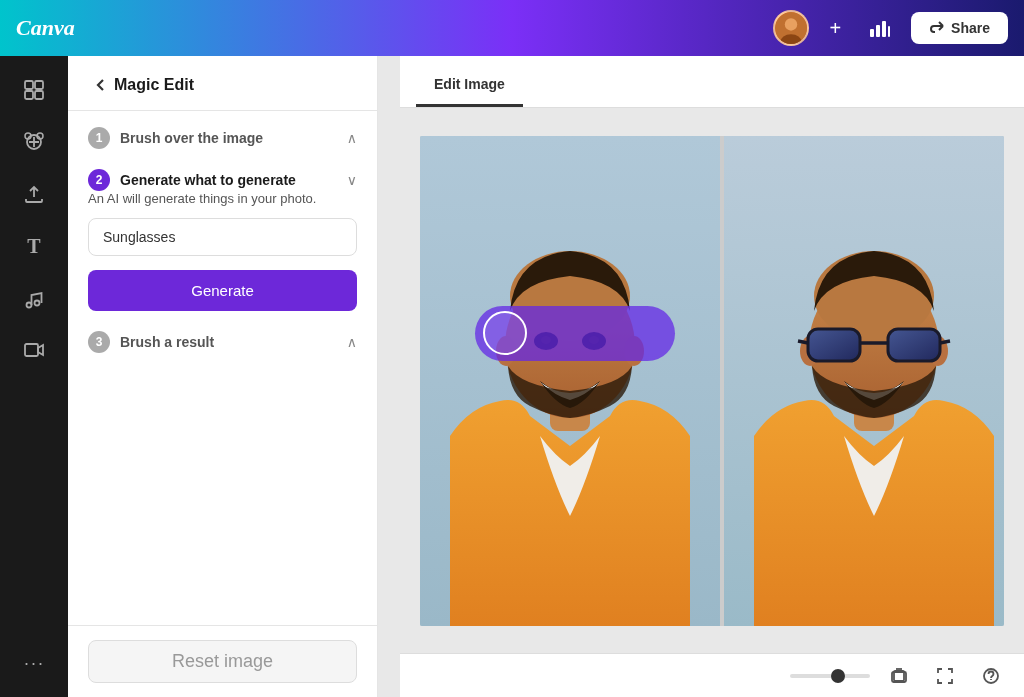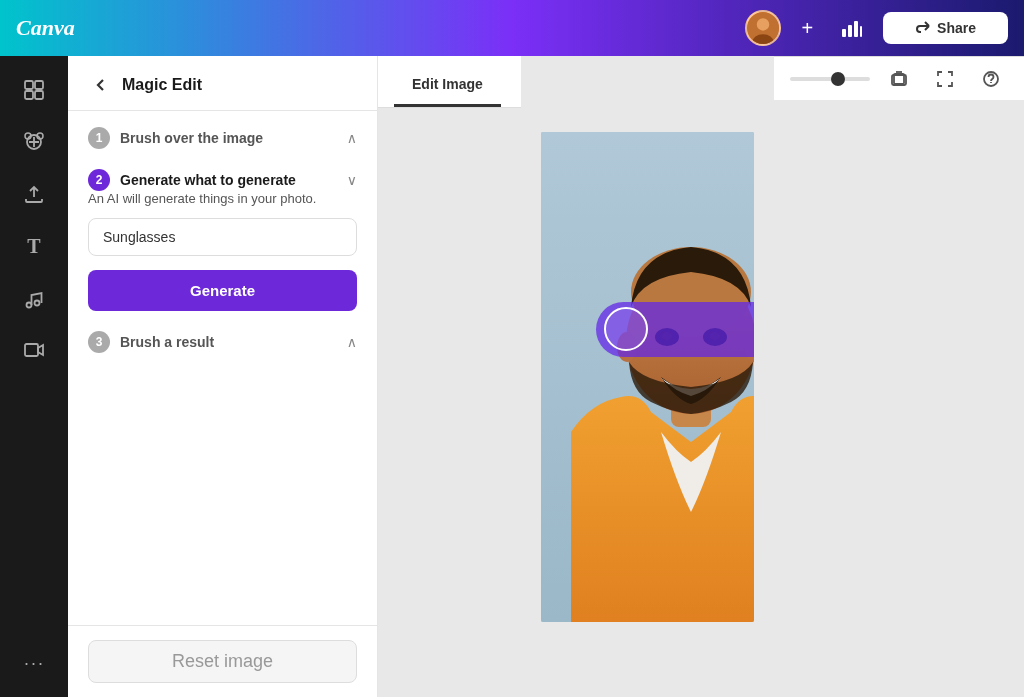--- a/index.html
+++ b/index.html
@@ -31,21 +31,21 @@
       display: flex; align-items: center; justify-content: center;
       color: white; font-size: 14px; font-weight: bold;
     }
     .header-btn {
       background: none; border: none; cursor: pointer;
       color: white; font-size: 20px; padding: 4px 8px;
       display: flex; align-items: center; gap: 6px;
     }
     .share-btn {
       background: white; color: #333; border: none; border-radius: 8px;
-      padding: 8px 32px; font-size: 14px; font-weight: 600; cursor: pointer;
+      padding: 8px 18px; font-size: 14px; font-weight: 600; cursor: pointer;
       display: flex; align-items: center; gap: 6px;
     }
 
     
     .main-layout {
       display: flex; flex: 1; overflow: hidden;
     }
 
     
     .icon-bar {
@@ -63,21 +63,21 @@
     .icon-bar-spacer { flex: 1; }
 
     
     .sidebar {
       width: 310px; background: #fff;
       display: flex; flex-direction: column;
       border-right: 1px solid #e5e5e5;
       flex-shrink: 0;
     }
     .sidebar-header {
-      display: flex; align-items: center; gap: 8px;
+      display: flex; align-items: center; 
       padding: 16px 20px 12px;
       border-bottom: 1px solid #e5e5e5;
     }
     .back-btn {
       background: none; border: none; cursor: pointer;
       color: #333; font-size: 18px; padding: 4px;
       display: flex; align-items: center;
     }
     .sidebar-title { font-size: 16px; font-weight: 600; color: #1a1a1a; }
 
@@ -106,39 +106,40 @@
     .step-body { padding-left: 0; }
     .step-description { font-size: 13px; color: #555; margin-bottom: 12px; }
 
     .text-input {
       width: 100%; padding: 10px 14px; border: 1.5px solid #ddd; border-radius: 8px;
       font-size: 14px; color: #333; outline: none; margin-bottom: 14px;
     }
 
     .generate-btn {
       width: 100%; padding: 12px; background: #6d28d9; color: white;
-      border: none; border-radius: 8px; font-size: 15px; font-weight: 700;
+      border: none; border-radius: 8px; font-size: 15px; font-weight: 400;
       cursor: pointer; position: relative;
     }
 
     .sidebar-footer {
       padding: 14px 20px;
       border-top: 1px solid #e5e5e5;
     }
     .reset-btn {
       width: 100%; padding: 10px; background: #f5f5f5; color: #999;
       border: 1px solid #ddd; border-radius: 8px; font-size: 18px;
       font-weight: 500; cursor: pointer;
     }
 
     
     .canvas-area {
       flex: 1; background: #e8e8e8;
-      display: flex; flex-direction: row;
+      display: flex; flex-direction: column;
       overflow: hidden;
+      padding-left: 22px;
     }
 
     
     .tab-bar {
       background: #fff; border-bottom: 1px solid #ddd;
       padding: 0 16px;
       display: flex; align-items: flex-end;
       flex-shrink: 0;
       height: 52px;
     }

